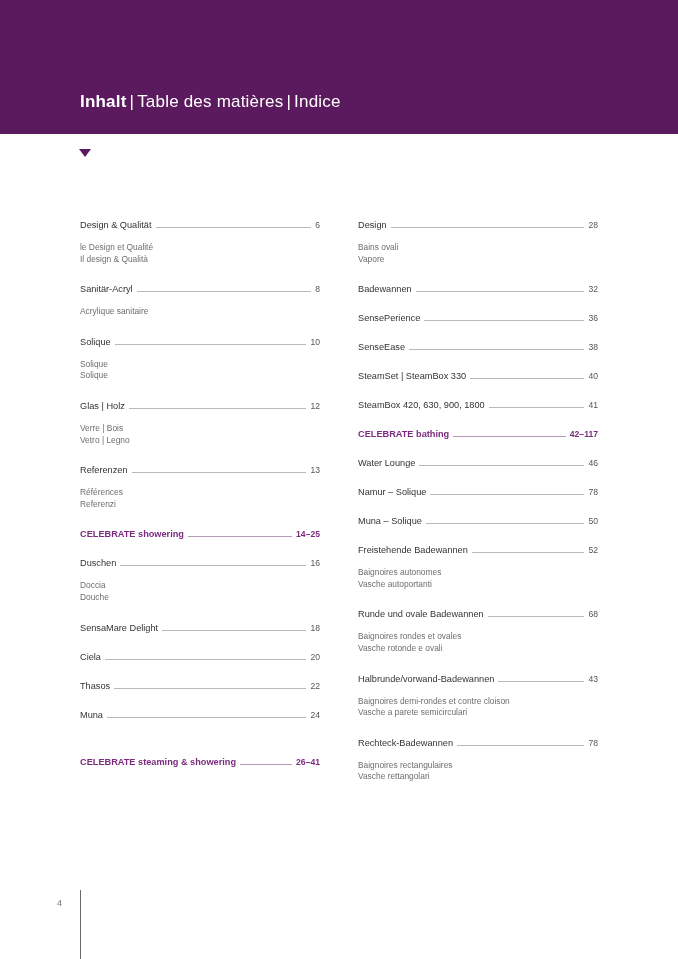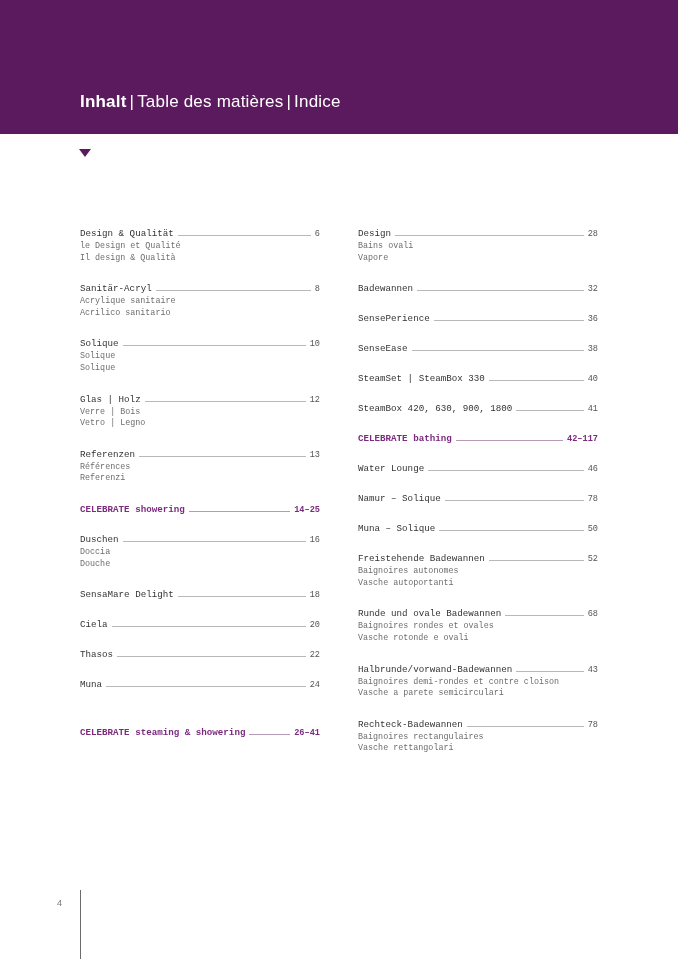--- a/index.html
+++ b/index.html
@@ -60,22 +60,21 @@
     border-top: 8px solid #5c1a5e;
   }
   .columns {
     position: absolute;
     left: 0;
     top: 220px;
     width: 678px;
   }
   .col {
     position: absolute;
-    top: 8px;
-    font-family: Liberation Mono, monospace;
+    top: 0;
   }
   .col-left {
     left: 80px;
     width: 240px;
   }
   .col-right {
     left: 358px;
     width: 240px;
   }
   .entry {
@@ -110,21 +109,21 @@
     color: #7b2a7e;
     font-weight: bold;
   }
   .entry.accent .entry-main .dots {
     border-bottom: 1px solid #b79ab8;
   }
   .sub {
     font-size: 8.4px;
     color: #6e6e6e;
     line-height: 11.6px;
-    margin-top: 1px;
+    margin-top: 11px;
   }
   .spacer-lg { height: 19px; }
   .spacer-md { height: 18px; }
   .footer-num {
     position: absolute;
     left: 57px;
     top: 898px;
     font-size: 9px;
     color: #777777;
   }
@@ -165,21 +164,20 @@
         </div>
         <div class="spacer-lg"></div>
         <div class="entry">
           <div class="entry-main">
             <span class="title">Sanitär-Acryl</span>
             <span class="dots"></span>
             <span class="page-num">8</span>
           </div>
           <div class="sub">
             <div>Acrylique sanitaire</div>
-            <div>Acrilico sanitario</div>
           </div>
         </div>
         <div class="spacer-lg"></div>
         <div class="entry">
           <div class="entry-main">
             <span class="title">Solique</span>
             <span class="dots"></span>
             <span class="page-num">10</span>
           </div>
           <div class="sub">

